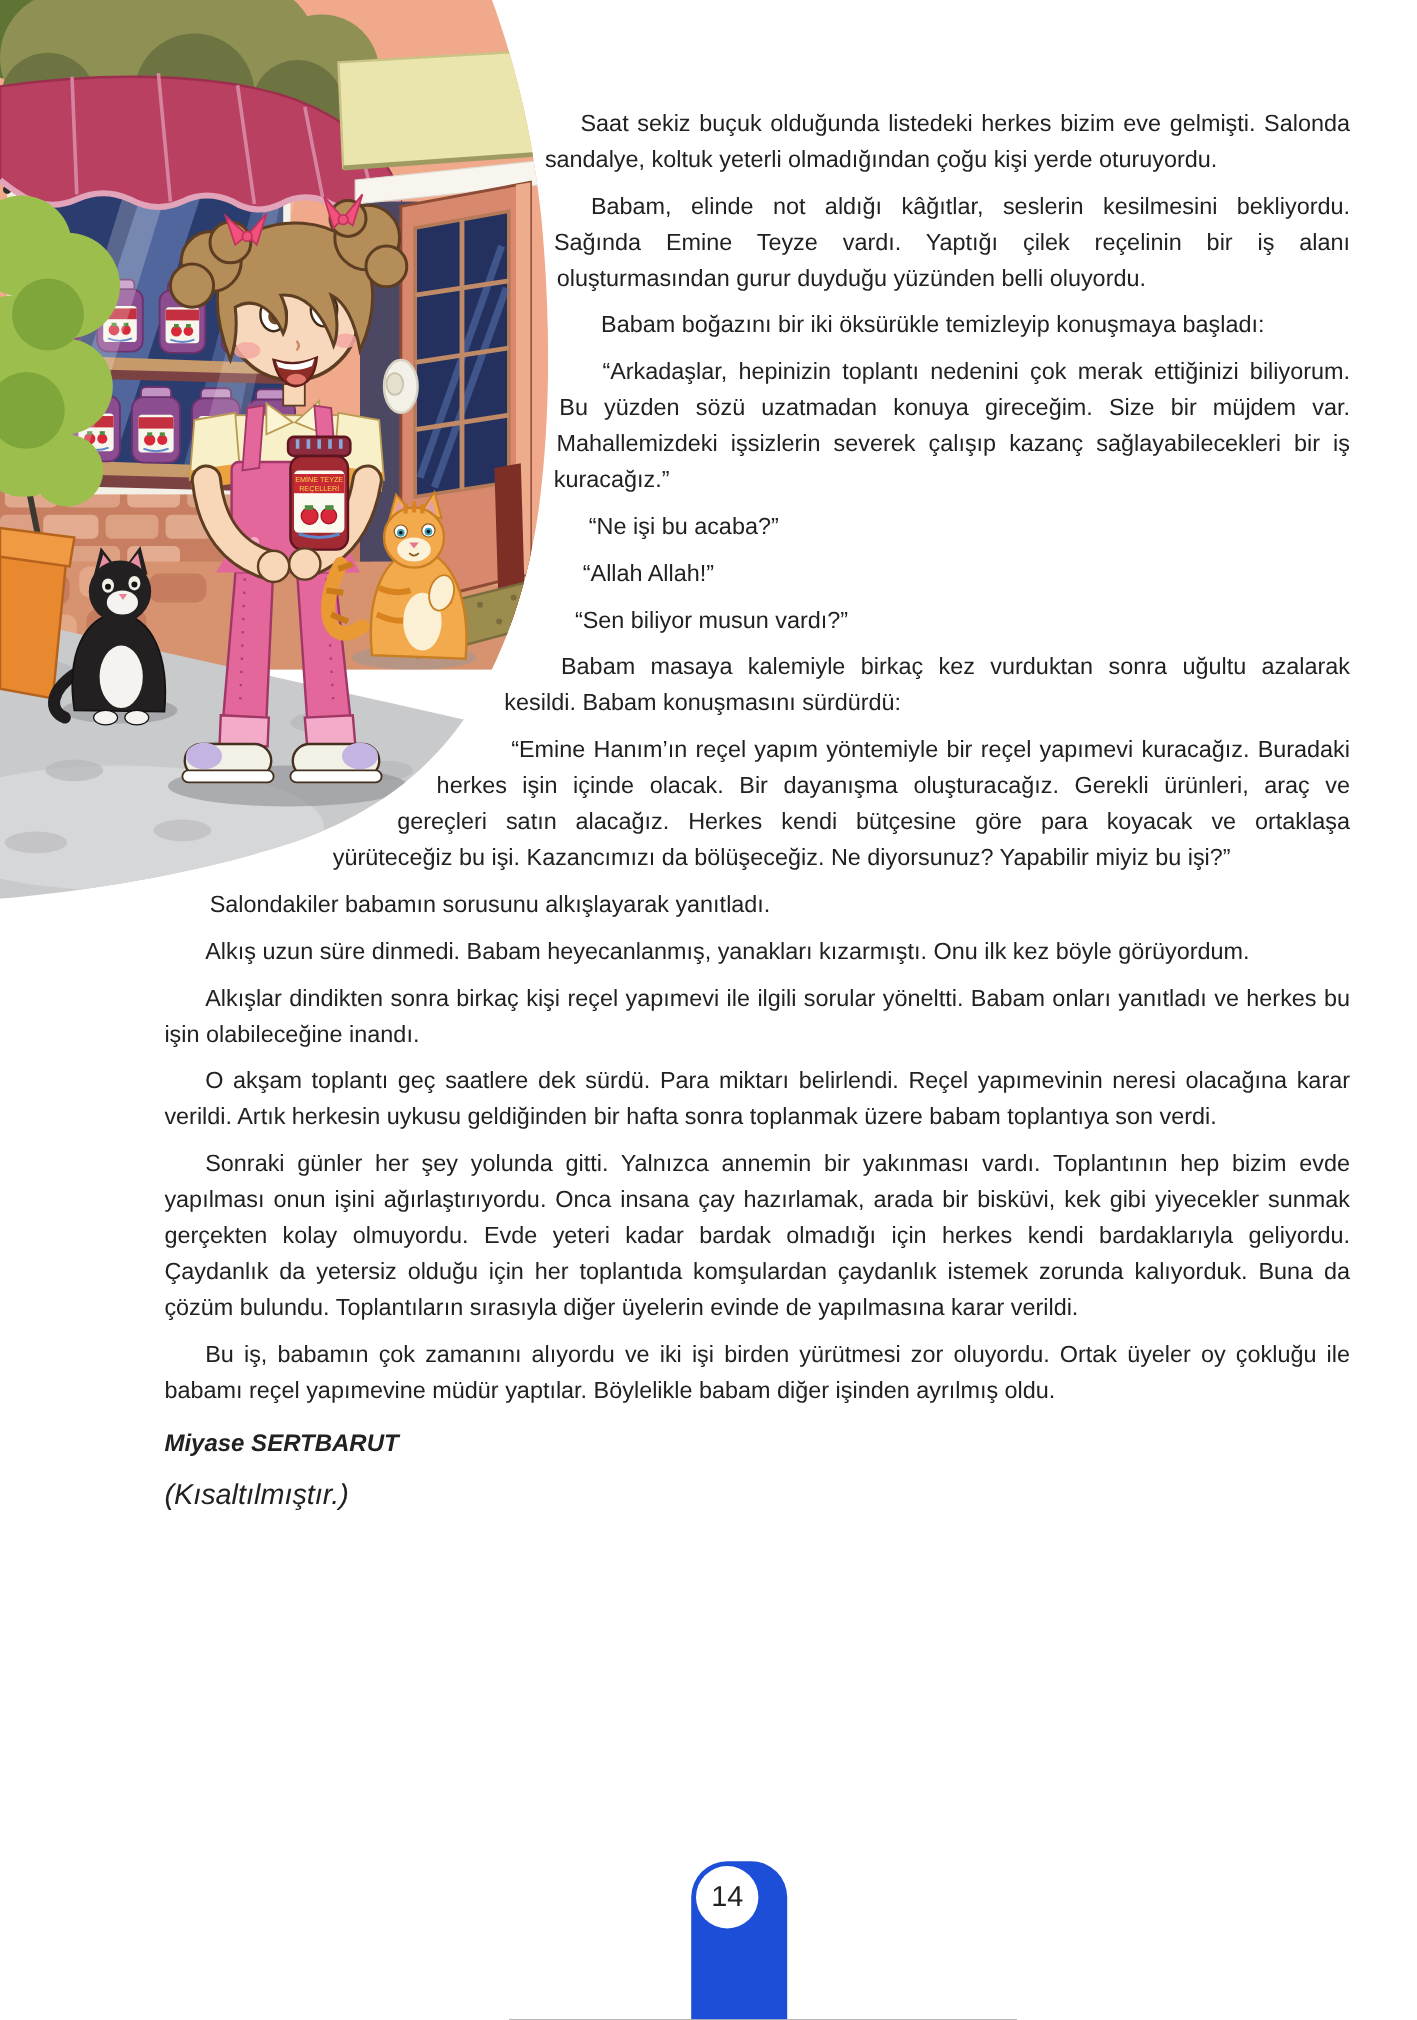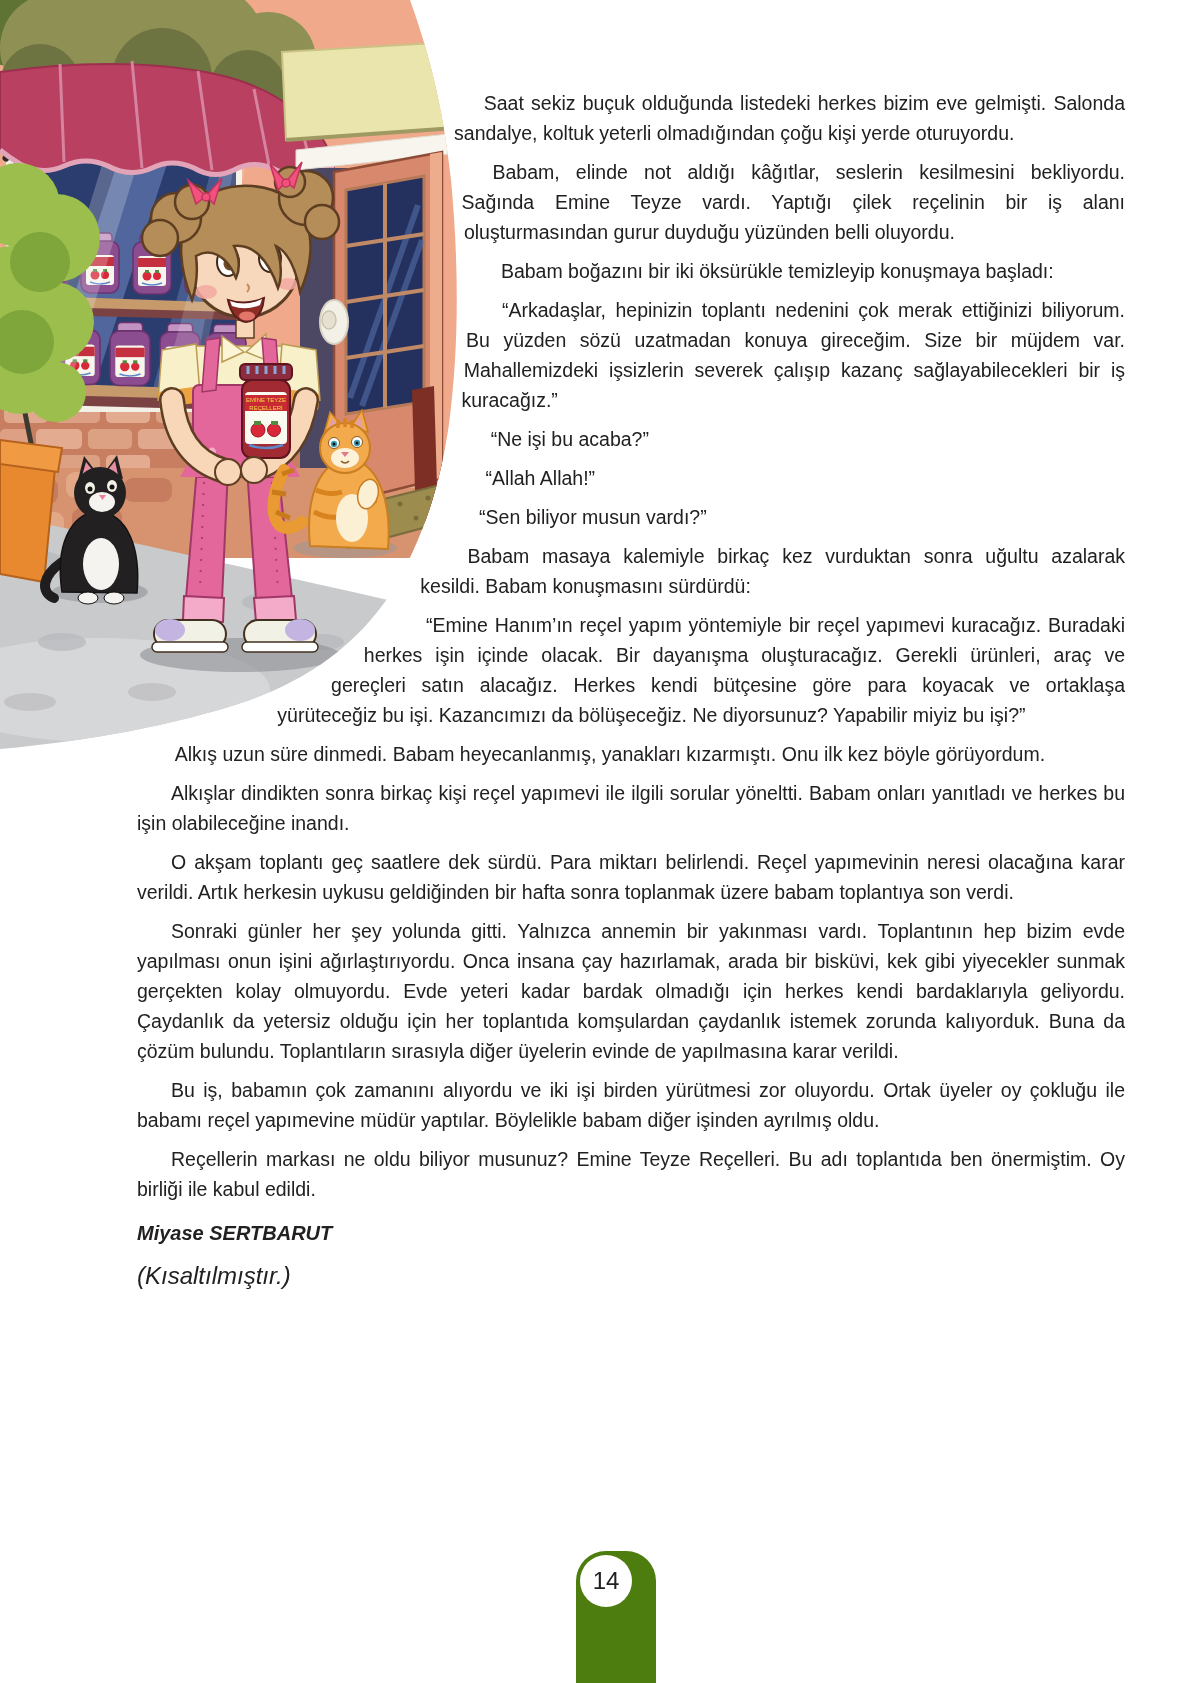--- a/index.html
+++ b/index.html
@@ -23,21 +23,21 @@
     line-height:30px;
     text-align:justify;
   }
   .story p{ margin:0 0 9px 0; text-indent:34px; }
   .author-block{ margin-top:14px; text-align:left; line-height:30px; }
   .author{ font-weight:bold; font-style:italic; font-size:20px; }
   .note{ font-style:italic; font-size:24px;margin-top:13px; }
   .bookmark{
     position:absolute; left:576px; top:1551px;
     width:80px; height:132px;
-    background:#4d7c0f;
+    background:#1d4ed8;
     border-radius:30px 30px 0 0;
   }
   .bookmark .circle{
     position:absolute; top:4px; left:4px;
     width:52px; height:52px; border-radius:50%;
     background:#ffffff;
     display:flex; align-items:center; justify-content:center;
     font-size:24px; color:#232020;
   }
 </style>
@@ -356,26 +356,26 @@
   <div class="story">
     <p>Saat sekiz buçuk olduğunda listedeki herkes bizim eve gelmişti. Salonda sandalye, koltuk yeterli olmadığından çoğu kişi yerde oturuyordu.</p>
     <p>Babam, elinde not aldığı kâğıtlar, seslerin kesilmesini bekliyordu. Sağında Emine Teyze vardı. Yaptığı çilek reçelinin bir iş alanı oluşturmasından gurur duyduğu yüzünden belli oluyordu.</p>
     <p>Babam boğazını bir iki öksürükle temizleyip konuşmaya başladı:</p>
     <p>“Arkadaşlar, hepinizin toplantı nedenini çok merak ettiğinizi biliyorum. Bu yüzden sözü uzatmadan konuya gireceğim. Size bir müjdem var. Mahallemizdeki işsizlerin severek çalışıp kazanç sağlayabilecekleri bir iş kuracağız.”</p>
     <p>“Ne işi bu acaba?”</p>
     <p>“Allah Allah!”</p>
     <p>“Sen biliyor musun vardı?”</p>
     <p>Babam masaya kalemiyle birkaç kez vurduktan sonra uğultu azalarak kesildi. Babam konuşmasını sürdürdü:</p>
     <p>“Emine Hanım’ın reçel yapım yöntemiyle bir reçel yapımevi kuracağız. Buradaki herkes işin içinde olacak. Bir dayanışma oluşturacağız. Gerekli ürünleri, araç ve gereçleri satın alacağız. Herkes kendi bütçesine göre para koyacak ve ortaklaşa yürüteceğiz bu işi. Kazancımızı da bölüşeceğiz. Ne diyorsunuz? Yapabilir miyiz bu işi?”</p>
+    <p>Salondakiler babamın sorusunu alkışlayarak yanıtladı.</p>
     <p>Alkış uzun süre dinmedi. Babam heyecanlanmış, yanakları kızarmıştı. Onu ilk kez böyle görüyordum.</p>
     <p>Alkışlar dindikten sonra birkaç kişi reçel yapımevi ile ilgili sorular yöneltti. Babam onları yanıtladı ve herkes bu işin olabileceğine inandı.</p>
     <p>O akşam toplantı geç saatlere dek sürdü. Para miktarı belirlendi. Reçel yapımevinin neresi olacağına karar verildi. Artık herkesin uykusu geldiğinden bir hafta sonra toplanmak üzere babam toplantıya son verdi.</p>
     <p>Sonraki günler her şey yolunda gitti. Yalnızca annemin bir yakınması vardı. Toplantının hep bizim evde yapılması onun işini ağırlaştırıyordu. Onca insana çay hazırlamak, arada bir bisküvi, kek gibi yiyecekler sunmak gerçekten kolay olmuyordu. Evde yeteri kadar bardak olmadığı için herkes kendi bardaklarıyla geliyordu. Çaydanlık da yetersiz olduğu için her toplantıda komşulardan çaydanlık istemek zorunda kalıyorduk. Buna da çözüm bulundu. Toplantıların sırasıyla diğer üyelerin evinde de yapılmasına karar verildi.</p>
     <p>Bu iş, babamın çok zamanını alıyordu ve iki işi birden yürütmesi zor oluyordu. Ortak üyeler oy çokluğu ile babamı reçel yapımevine müdür yaptılar. Böylelikle babam diğer işinden ayrılmış oldu.</p>
-    <p>Reçellerin markası ne oldu biliyor musunuz? Emine Teyze Reçelleri. Bu adı toplantıda ben önermiştim. Oy birliği ile kabul edildi.</p>
 
     <div class="author-block">
       <div class="author">Miyase SERTBARUT</div>
       <div class="note">(Kısaltılmıştır.)</div>
     </div>
   </div>
 
   <div class="bookmark">
     <div class="circle">
       <span>14</span>

